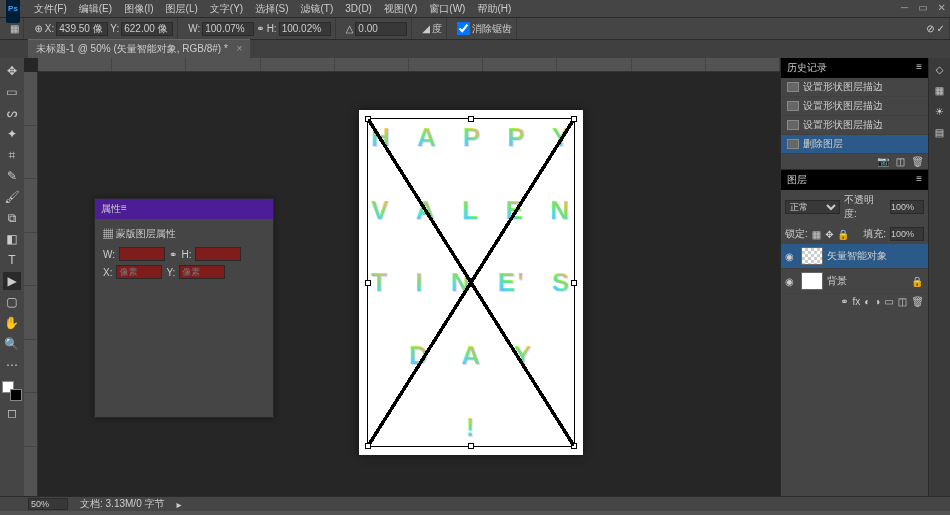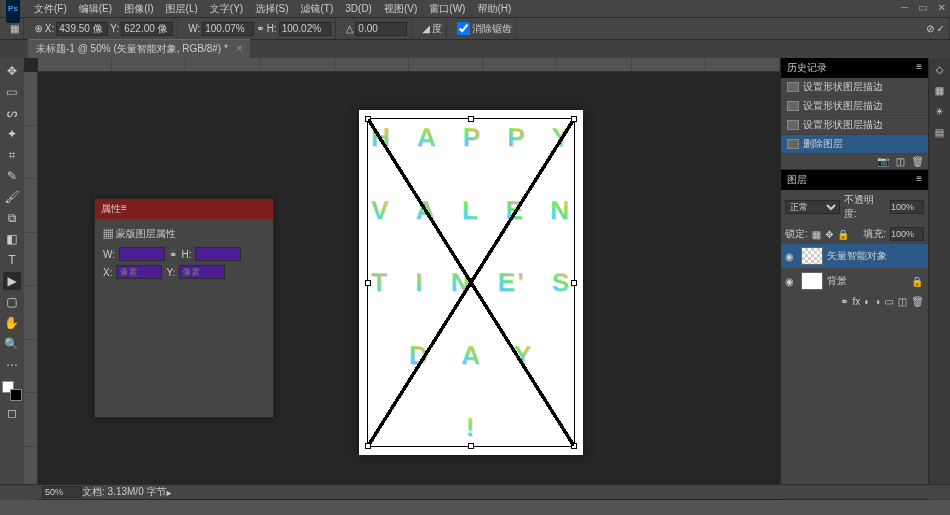--- a/index.html
+++ b/index.html
@@ -31,43 +31,43 @@
 .bbox{position:absolute;inset:8px 8px 8px 8px;border:1px solid #000;}
 .bbox::before,.bbox::after{content:"";position:absolute;inset:0;}
 .bbox::before{background:linear-gradient(to bottom right,transparent 49.5%,#000 49.5%,#000 50.5%,transparent 50.5%);}
 .bbox::after{background:linear-gradient(to bottom left,transparent 49.5%,#000 49.5%,#000 50.5%,transparent 50.5%);}
 .handle{width:6px;height:6px;background:#fff;border:1px solid #000;position:absolute;}
 .art-text{position:absolute;inset:12px;display:flex;flex-direction:column;justify-content:space-between;align-items:center;font-weight:bold;}
 .art-text .row{display:flex;justify-content:space-between;width:100%;letter-spacing:2px;}
 .art-text .row span{font-size:26px;background:linear-gradient(45deg,#ff6bd6,#4deaff,#7bff4d,#ffd24d,#b06bff);-webkit-background-clip:text;background-clip:text;color:transparent;text-shadow:1px 1px 0 rgba(120,120,255,.25);}
 .art-text .lastrow{justify-content:center;}
 .props-panel{position:absolute;top:140px;left:70px;width:180px;height:220px;background:#454545;border:1px solid #2a2a2a;box-shadow:0 0 6px rgba(0,0,0,.4);}
-.panel-hdr{background:#7f1d1d;padding:3px 6px;display:flex;}
+.panel-hdr{background:#4c1d95;padding:3px 6px;display:flex;}
 .props-body{padding:8px;color:#888;}
 .props-row{display:flex;gap:4px;align-items:center;margin:4px 0;}
-.props-row input{background:#4c1d95;border:1px solid #2a2a2a;width:46px;height:14px;color:#ccc;font-size:9px;padding:0 2px;}
+.props-row input{background:#7f1d1d;border:1px solid #2a2a2a;width:46px;height:14px;color:#ccc;font-size:9px;padding:0 2px;}
 
 .right{width:148px;background:#454545;display:flex;flex-direction:column;border-left:1px solid #2a2a2a;}
 .pgroup{border-bottom:1px solid #2a2a2a;}
 .ptab{background:#000000;padding:3px 6px;display:flex;justify-content:space-between;font-size:9px;}
 .hist-item{display:flex;align-items:center;padding:2px 6px;gap:4px;border-bottom:1px solid #404040;}
 .hist-item.sel{background:#2b5a8a;}
 .hist-icon{width:12px;height:10px;background:#666;border:1px solid #888;}
 .hist-btns{display:flex;justify-content:flex-end;padding:2px 4px;gap:6px;}
 .lay-ctrl{display:flex;padding:3px 4px;gap:4px;align-items:center;}
 .lay-ctrl select,.lay-ctrl input{background:#383838;border:1px solid #2a2a2a;color:#ccc;font-size:9px;height:14px;}
 .lay-row{display:flex;align-items:center;padding:3px 4px;gap:4px;border-bottom:1px solid #404040;}
 .lay-row.sel{background:#2b5a8a;}
 .eye{width:12px;color:#ccc;}
 .thumb{width:22px;height:18px;background:#fff;border:1px solid #666;}
 .thumb.checker{background:repeating-conic-gradient(#ccc 0 25%,#fff 0 50%) 0 0/6px 6px;}
 .lay-btns{display:flex;justify-content:flex-end;padding:2px 4px;gap:4px;}
 .right-strip{width:22px;background:#3a3a3a;display:flex;flex-direction:column;align-items:center;padding-top:6px;gap:10px;border-left:1px solid #2a2a2a;}
 .right-strip span{cursor:pointer;}
-.statusbar{position:absolute;bottom:16px;left:0;right:0;height:15px;background:#454545;border-top:1px solid #2a2a2a;display:flex;align-items:center;padding-left:42px;gap:0;}
+.statusbar{position:absolute;bottom:4px;left:0;right:0;height:15px;background:#454545;border-top:1px solid #2a2a2a;display:flex;align-items:center;padding-left:28px;gap:12px;}
 .statusbar input{background:#383838;border:1px solid #2a2a2a;width:40px;height:12px;color:#ccc;font-size:9px;padding:0 2px;}
 </style>
 </head>
 <body>
 
 <div class="menubar">
   <div class="ps-logo">Ps</div>
   <span class="menu-item">文件(F)</span>
   <span class="menu-item">编辑(E)</span>
   <span class="menu-item">图像(I)</span>

